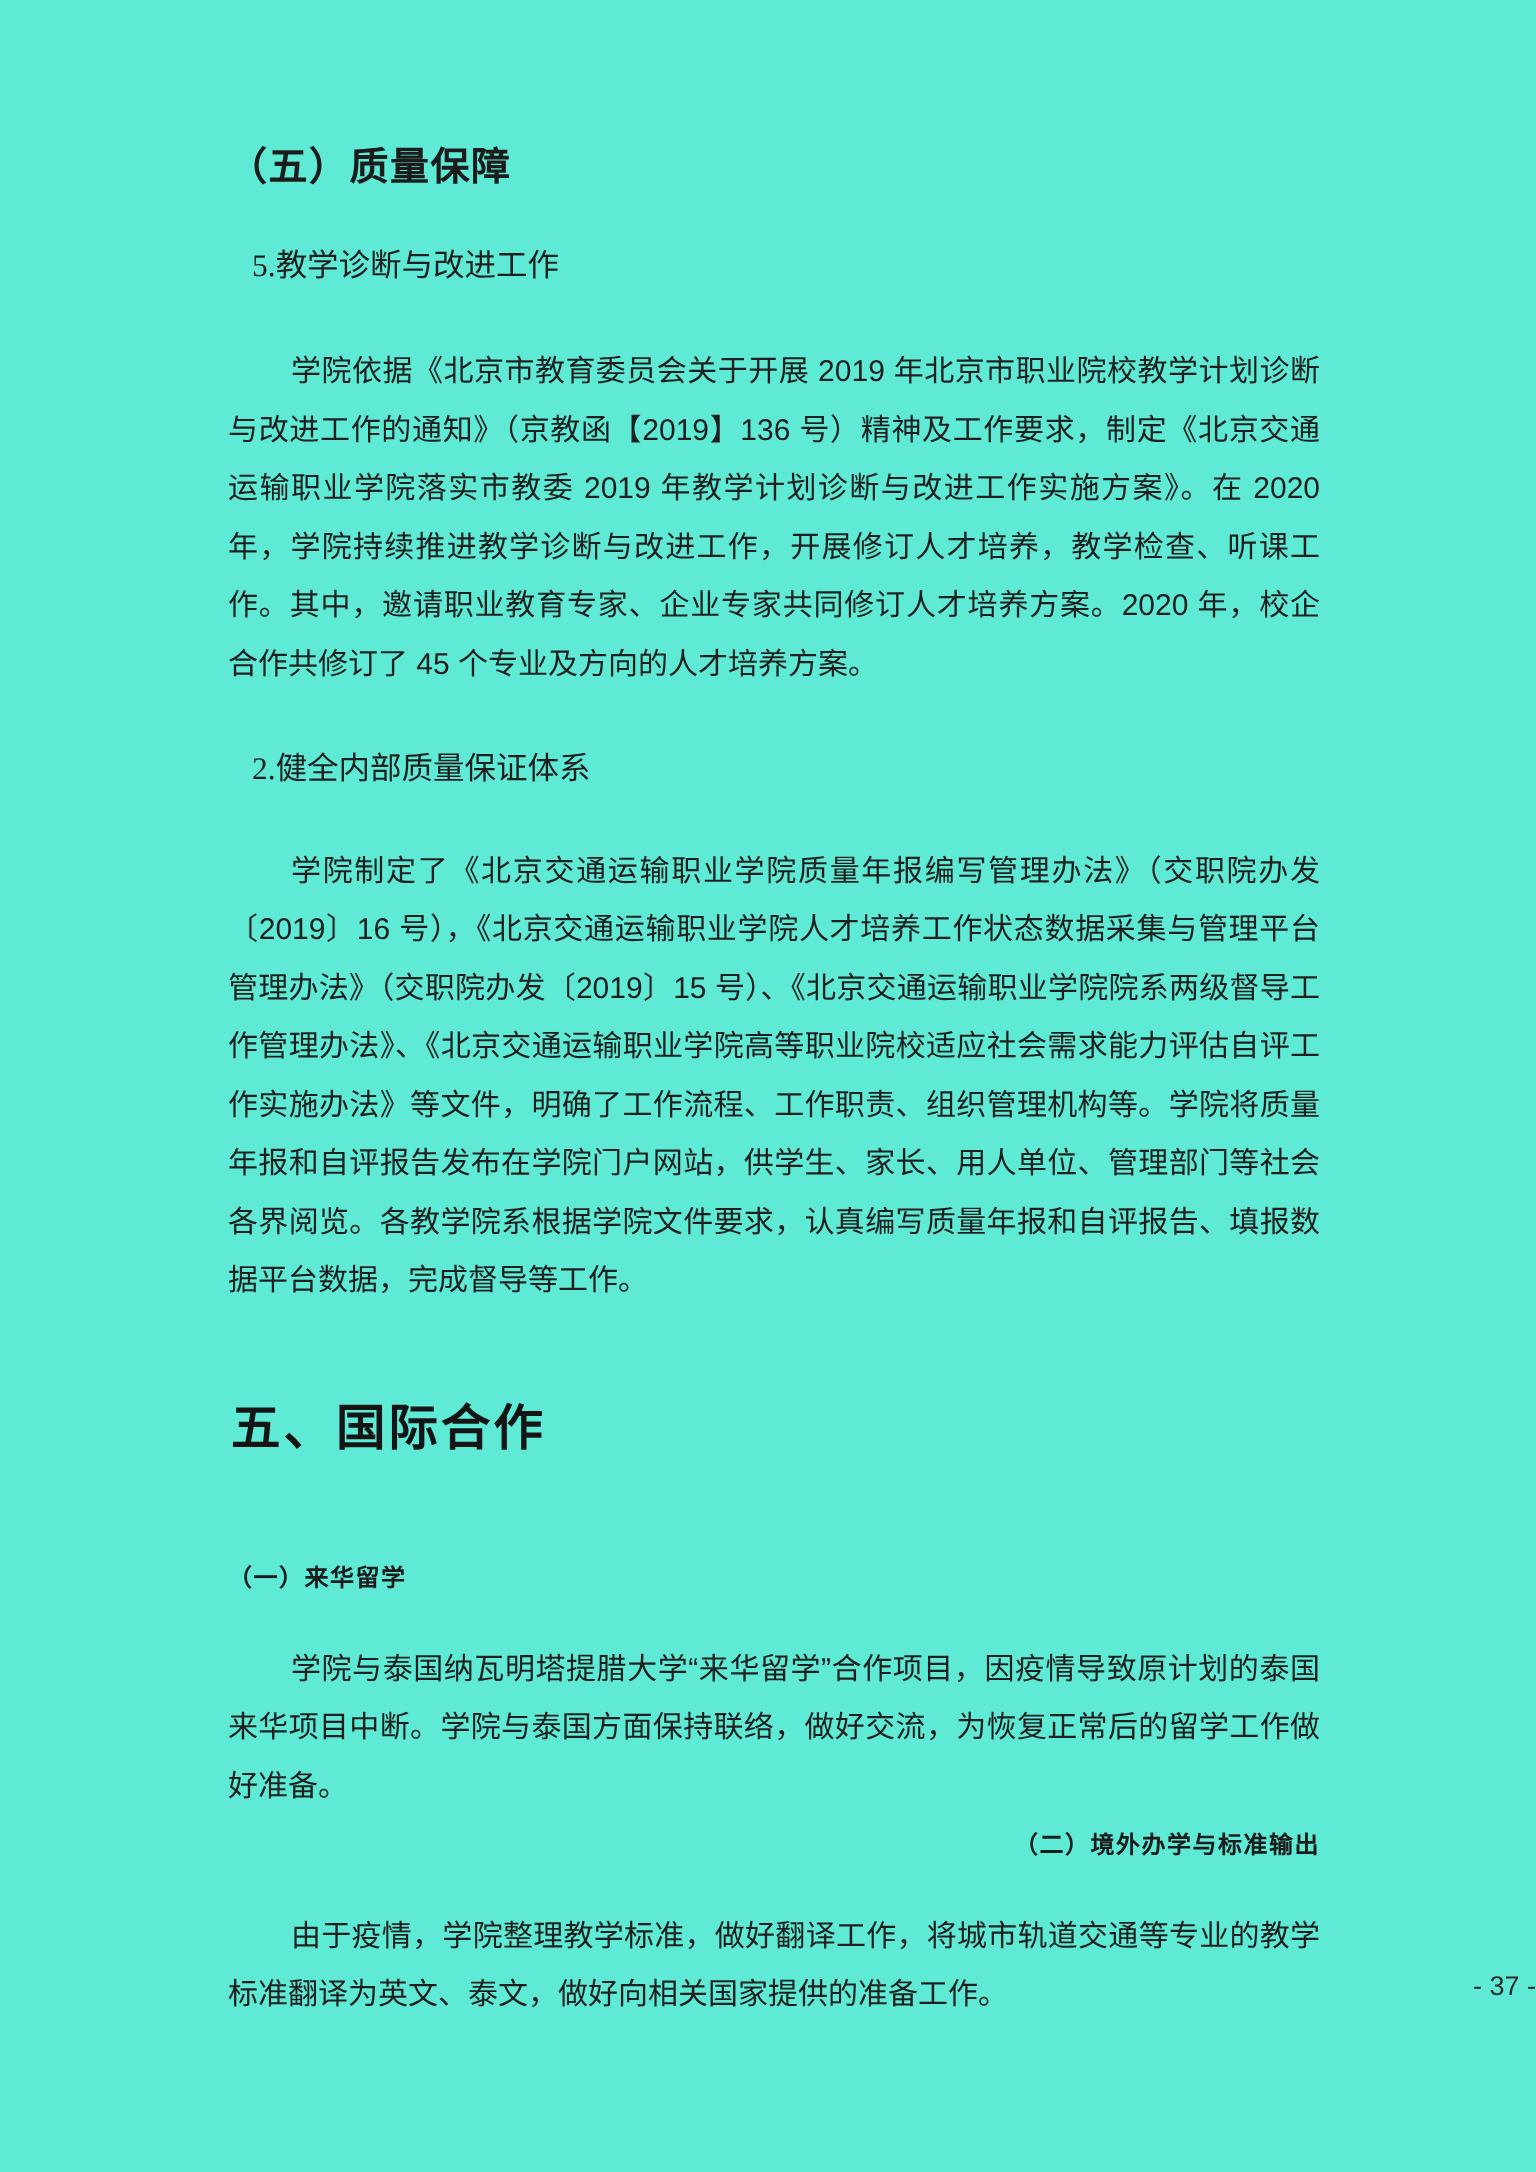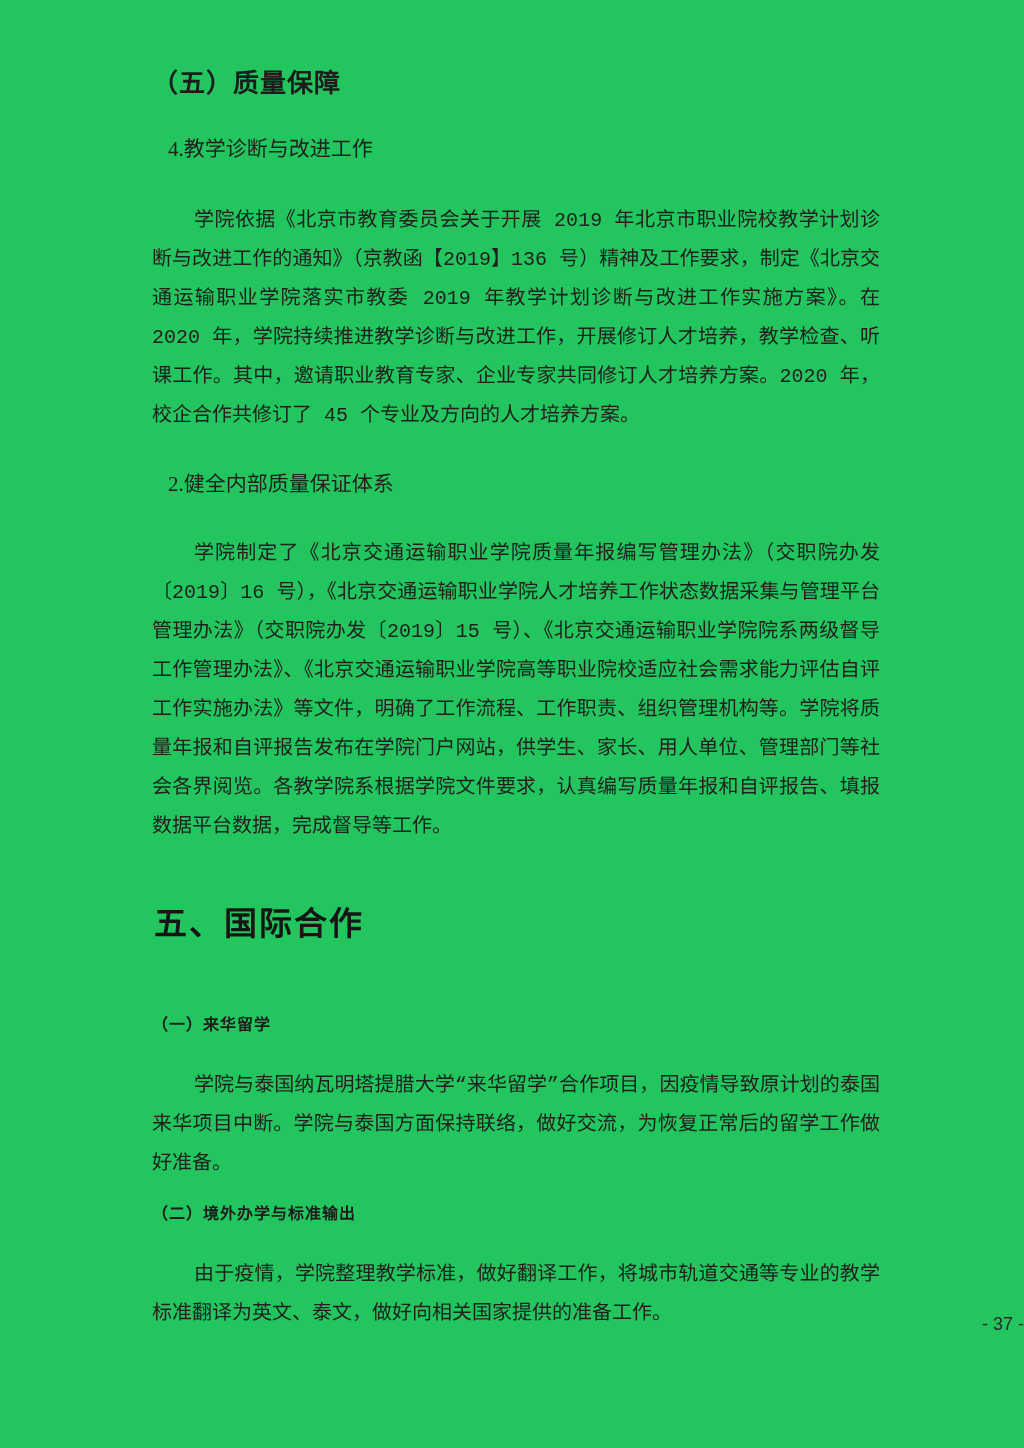--- a/index.html
+++ b/index.html
@@ -1,23 +1,23 @@
 <!DOCTYPE html>
 <html lang="zh-CN"><head>
 <meta charset="utf-8">
 <style>
   html, body { margin: 0; padding: 0; background: #ffffff; }
   .page {
     position: relative;
     width: 1024px;
     height: 1448px;
-    background: #22c55e;
+    background: #5eead4;
     overflow: hidden;
     box-sizing: border-box;
-    padding-top: 66px;
+    padding-top: 94px;
     color: #262626;
   }
   .content {
     padding-left: 152px;
     padding-right: 144px;
   }
   
   .h-sec {
     font-family: "Liberation Sans", "DejaVu Sans", sans-serif;
     font-weight: bold;
@@ -26,21 +26,21 @@
     margin: 0;
     color: #1c1c1c;
     letter-spacing: 1px;
   }
   
   .h-sec2 {
     font-size: 16px;
     line-height: 31px;
   }
   .mt-study { margin-top: 66px; }
-  .mt-output { margin-top: 15px; }
+  .mt-output { margin-top: 4px; text-align: right; }
   
   .h-sub {
     font-family: "Liberation Serif", "DejaVu Serif", serif;
     font-weight: normal;
     font-size: 21px;
     line-height: 28px;
     margin: 35px 0 0 16px;
     color: #1f1f1f;
   }
   .h-sub.first { margin-top: 35px; }
@@ -49,21 +49,21 @@
     font-family: "Liberation Sans", "DejaVu Sans", sans-serif;
     font-weight: 600;
     font-size: 33px;
     line-height: 38px;
     margin: 59px 0 0 2px;
     color: #151515;
     letter-spacing: 2px;
   }
   
   .body {
-    font-family: Liberation Mono, monospace;
+    font-family: Liberation Sans, sans-serif;
     font-size: 20px;
     line-height: 39px;
     text-align: justify;
     text-indent: 42px;
     margin: 0;
     color: #1f1f1f;
   }
   .p1 { margin-top: 38px; }
   .p2 { margin-top: 36px; }
   .p3 { margin-top: 26px; }
@@ -80,21 +80,21 @@
   }
 </style>
 </head>
 <body>
 
 <div class="page">
   <div class="content">
 
     <h2 class="h-sec">（五）质量保障</h2>
 
-    <div class="h-sub first">4.教学诊断与改进工作</div>
+    <div class="h-sub first">5.教学诊断与改进工作</div>
 
     <p class="body p1">学院依据《北京市教育委员会关于开展 2019 年北京市职业院校教学计划诊断与改进工作的通知》（京教函【2019】136 号）精神及工作要求，制定《北京交通运输职业学院落实市教委 2019 年教学计划诊断与改进工作实施方案》。在 2020 年，学院持续推进教学诊断与改进工作，开展修订人才培养，教学检查、听课工作。其中，邀请职业教育专家、企业专家共同修订人才培养方案。2020 年，校企合作共修订了 45 个专业及方向的人才培养方案。</p>
 
     <div class="h-sub">2.健全内部质量保证体系</div>
 
     <p class="body p2">学院制定了《北京交通运输职业学院质量年报编写管理办法》（交职院办发〔2019〕16 号），《北京交通运输职业学院人才培养工作状态数据采集与管理平台管理办法》（交职院办发〔2019〕15 号）、《北京交通运输职业学院院系两级督导工作管理办法》、《北京交通运输职业学院高等职业院校适应社会需求能力评估自评工作实施办法》等文件，明确了工作流程、工作职责、组织管理机构等。学院将质量年报和自评报告发布在学院门户网站，供学生、家长、用人单位、管理部门等社会各界阅览。各教学院系根据学院文件要求，认真编写质量年报和自评报告、填报数据平台数据，完成督导等工作。</p>
 
     <h1 class="h-chapter">五、国际合作</h1>
 
     <h2 class="h-sec h-sec2 mt-study">（一）来华留学</h2>

